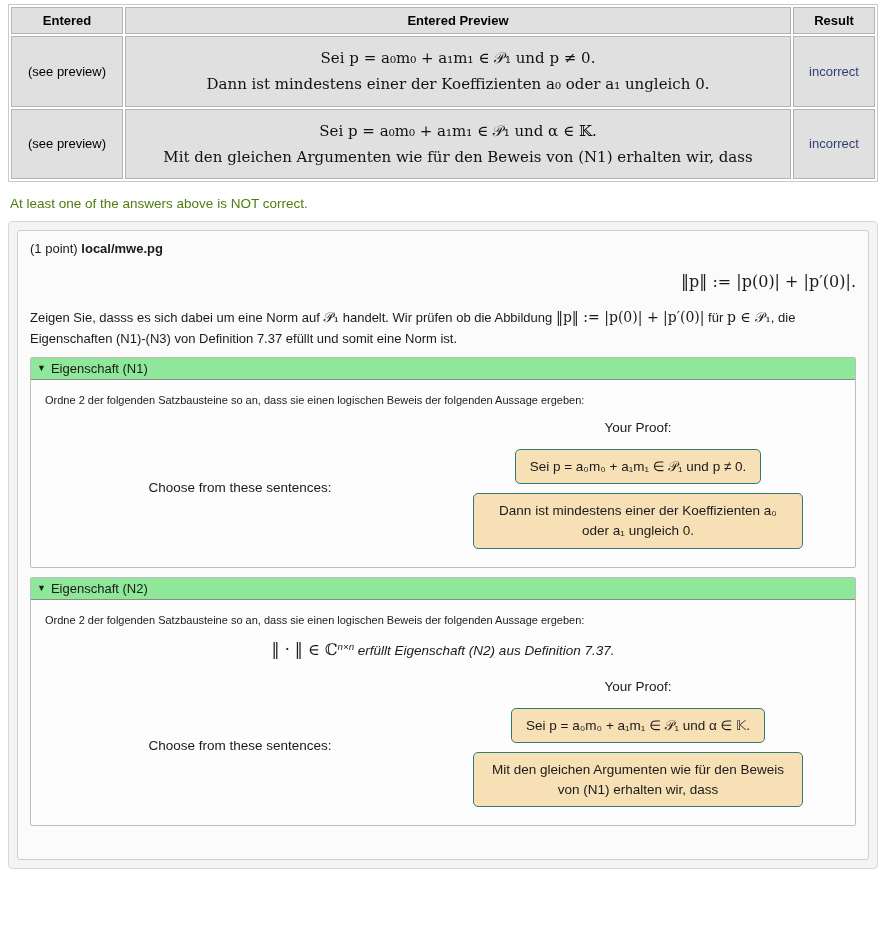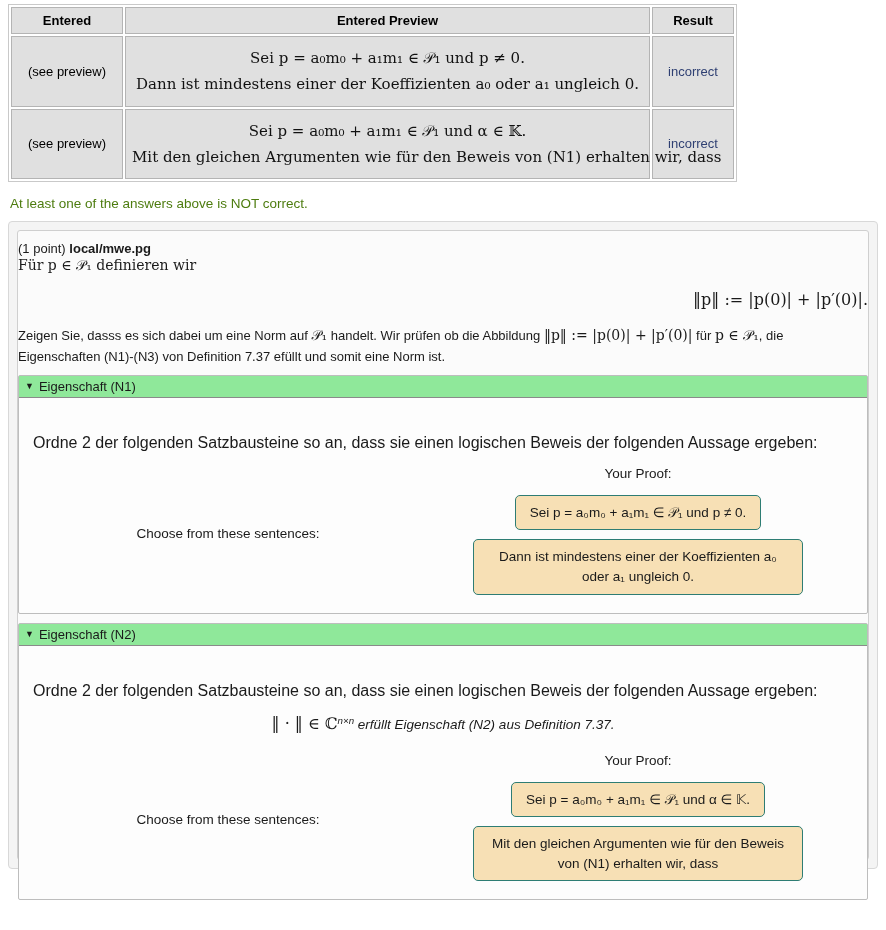--- a/index.html
+++ b/index.html
@@ -14,21 +14,21 @@
     font-size: 13px;
     color: #1a1a1a;
     overflow: hidden;
   }
 
   
   .results-wrap {
     padding: 4px 8px 0 8px;
   }
   table.results {
-    width: 729px;
+    width: 870px;
     border-collapse: separate;
     border-spacing: 2px;
     background: #ffffff;
     border: 1px solid #c9c9c9;
     table-layout: fixed;
   }
   table.results th {
     background: #e0e0e0;
     border: 1px solid #b4b4b4;
     font-size: 13px;
@@ -88,21 +88,21 @@
     border: 1px solid #d8d8d8;
     border-radius: 4px;
     padding: 8px;
     height: 648px;
     box-sizing: border-box;
   }
   .problem-inner {
     background: #fbfbfb;
     border: 1px solid #cfcfcf;
     border-radius: 3px;
-    padding: 10px 0;
+    padding: 10px 12px;
     height: 100%;
     box-sizing: border-box;
   }
   .pg-head {
     font-size: 13px;
     color: #1a1a1a;
     margin-bottom: 1px;
   }
   .pg-head b { font-weight: bold; }
   .fuer-line {
@@ -147,24 +147,23 @@
   .caret {
     font-size: 9px;
     line-height: 1;
     color: #1a1a1a;
     display: inline-block;
   }
   .section-body {
     padding: 14px 14px 18px 14px;
   }
   .instr {
-    font-size: 16px;
+    font-size: 11px;
     color: #1a1a1a;
     margin-bottom: 14px;
-    margin-top: 22px;
   }
   .claim {
     text-align: center;
     font-size: 13.5px;
     font-style: italic;
     color: #1a1a1a;
     margin-bottom: 20px;
     font-family: "Liberation Sans", sans-serif;
   }
   .claim .normsym {
@@ -253,21 +252,20 @@
 <div class="error-msg">At least one of the answers above is NOT correct.</div>
 
 <div class="problem-outer">
   <div class="problem-inner">
 
     <div class="pg-head">
       <span>(1 point)</span>
       <b>local</b><b>/mwe.pg</b>
     </div>
 
-    <div class="fuer-line inline-m">Für p ∈ 𝒫₁ definieren wir</div>
 
     <div class="display-eq">‖p‖ := |p(0)| + |p′(0)|.</div>
 
     <div class="zeigen">
       <span>Zeigen Sie, dasss es sich dabei um eine Norm auf </span><span class="inline-m">𝒫₁</span><span> handelt. Wir prüfen ob die Abbildung </span><span class="inline-m">‖p‖ := |p(0)| + |p′(0)|</span><span> für </span><span class="inline-m">p ∈ 𝒫₁</span><span>, die Eigenschaften (N1)-(N3) von Definition 7.37 efüllt und somit eine Norm ist.</span>
     </div>
 
     <div class="section">
       <div class="section-header">
         <span class="caret">▼</span>

